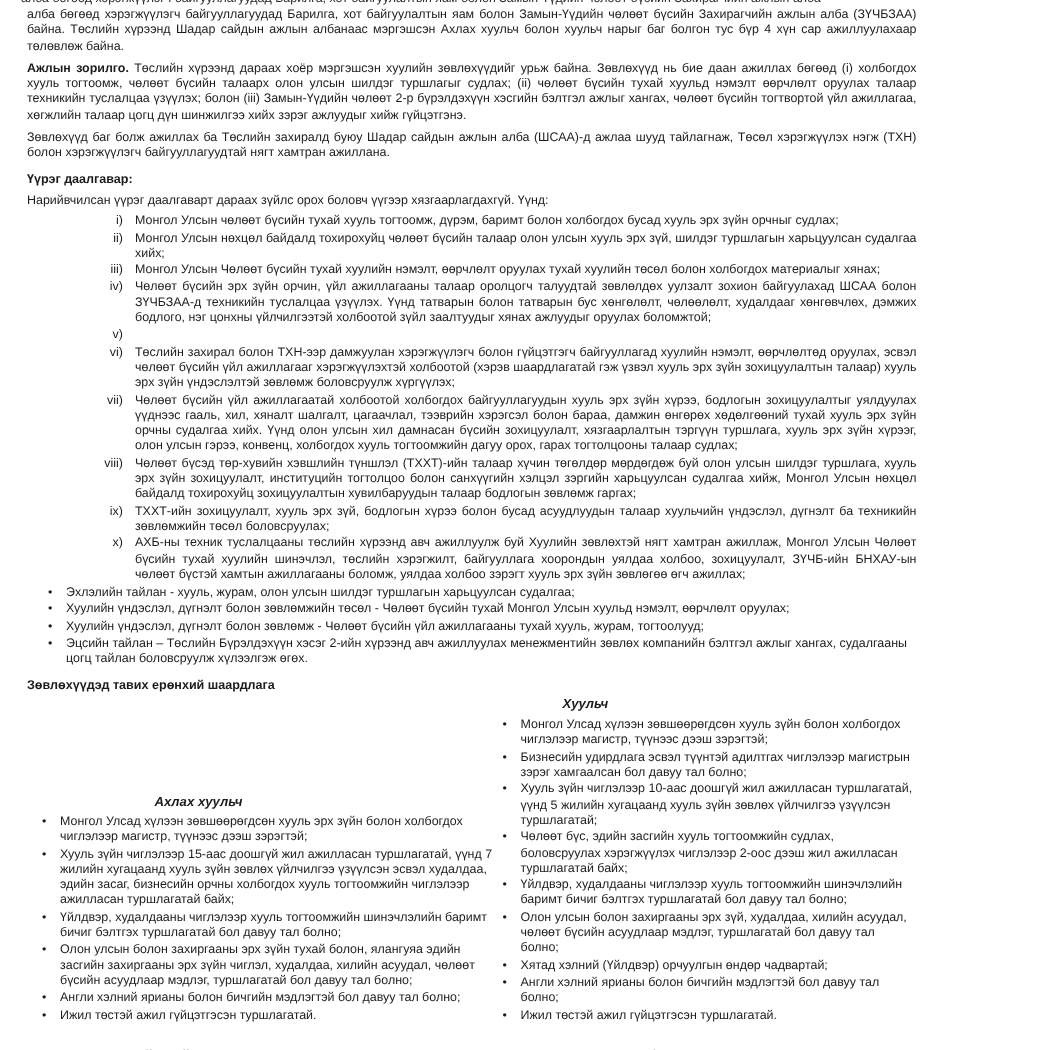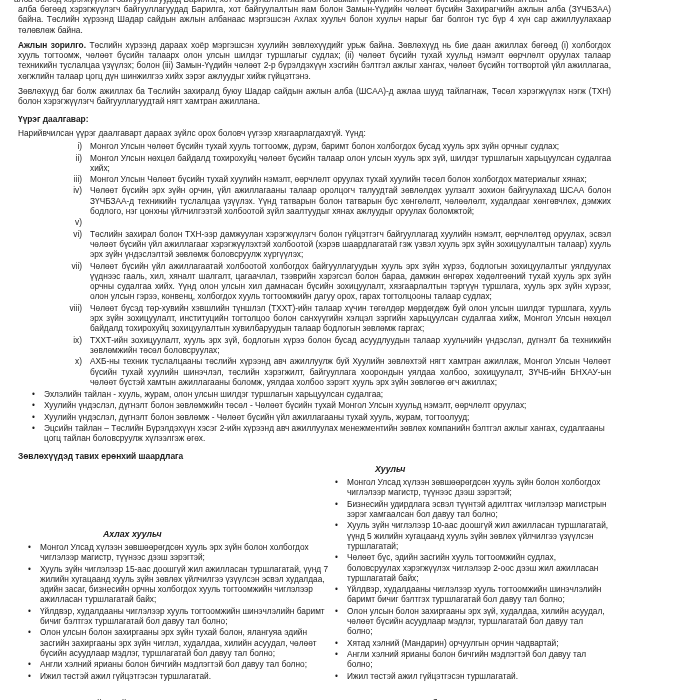--- a/index.html
+++ b/index.html
@@ -181,21 +181,21 @@
           <div class="bullet-item">
             <span class="bullet">•</span>
             <span class="bullet-text">Үйлдвэр, худалдааны чиглэлээр хууль тогтоомжийн шинэчлэлийн баримт бичиг бэлтгэх туршлагатай бол давуу тал болно;</span>
           </div>
           <div class="bullet-item">
             <span class="bullet">•</span>
             <span class="bullet-text">Олон улсын болон захиргааны эрх зүй, худалдаа, хилийн асуудал, чөлөөт бүсийн асуудлаар мэдлэг, туршлагатай бол давуу тал болно;</span>
           </div>
           <div class="bullet-item">
             <span class="bullet">•</span>
-            <span class="bullet-text">Хятад хэлний (Мандарин) орчуулгын орчин чадвартай;</span>
+            <span class="bullet-text">Хятад хэлний (Үйлдвэр) орчуулгын өндөр чадвартай;</span>
           </div>
           <div class="bullet-item">
             <span class="bullet">•</span>
             <span class="bullet-text">Англи хэлний ярианы болон бичгийн мэдлэгтэй бол давуу тал болно;</span>
           </div>
           <div class="bullet-item">
             <span class="bullet">•</span>
             <span class="bullet-text">Ижил төстэй ажил гүйцэтгэсэн туршлагатай.</span>
           </div>
         </div>

